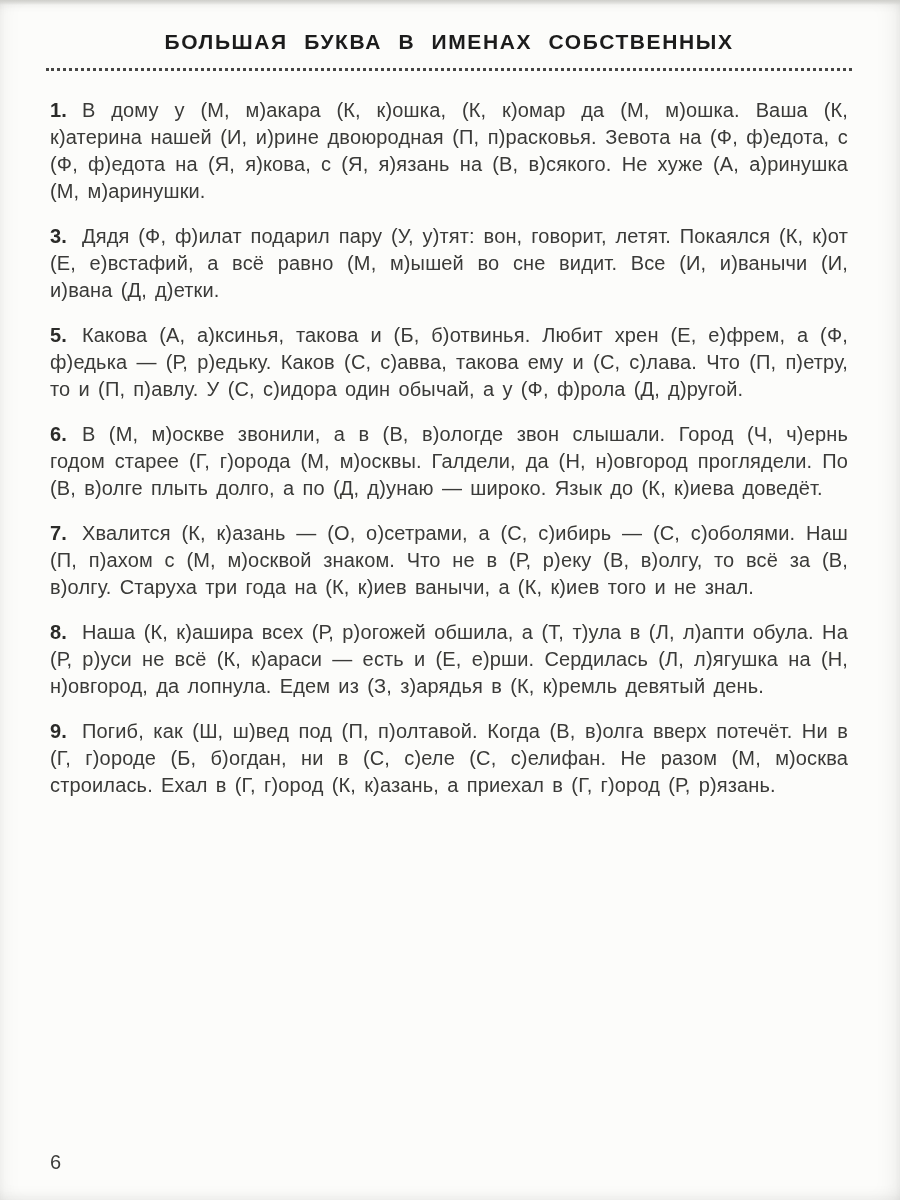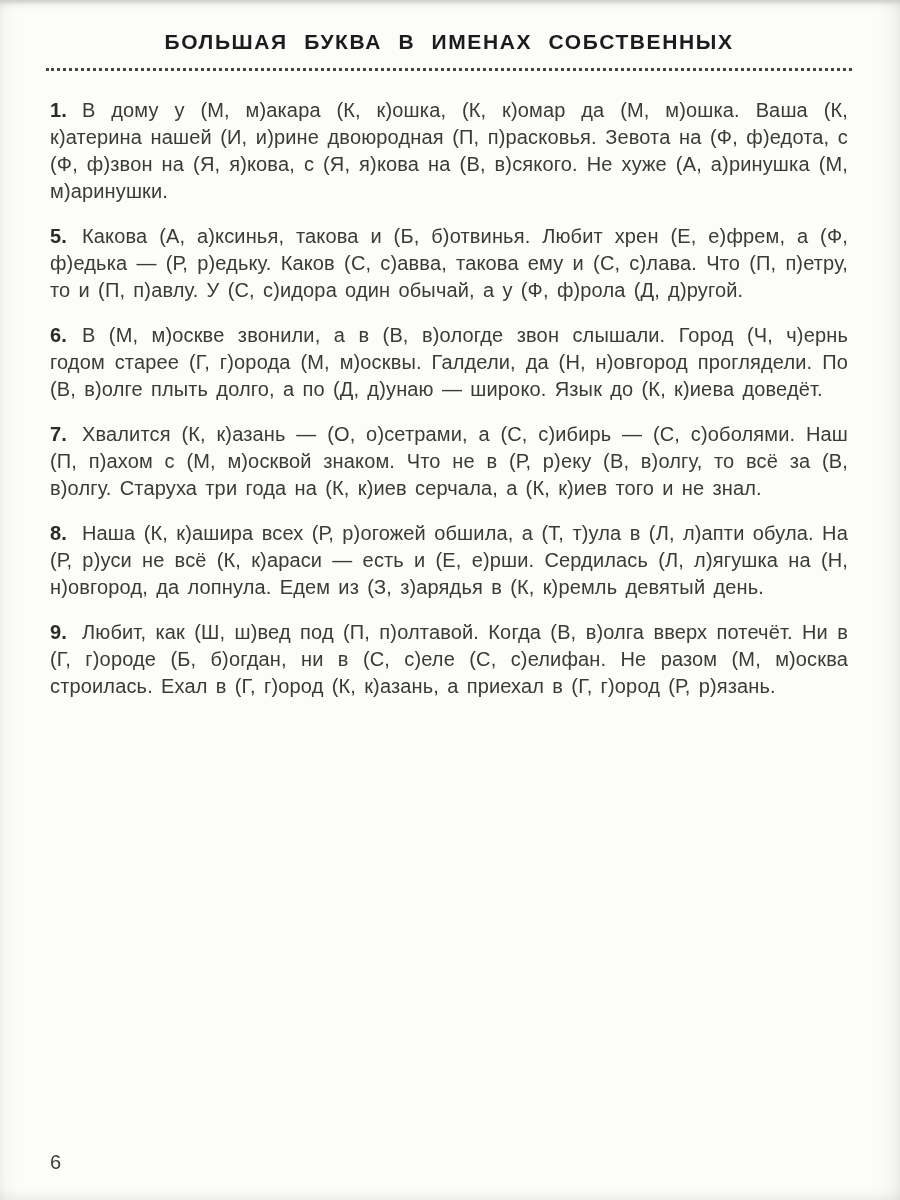--- a/index.html
+++ b/index.html
@@ -82,44 +82,47 @@
 
 <div class="scan">
   <div class="page">
 
     <h1 class="title">БОЛЬШАЯ БУКВА В ИМЕНАХ СОБСТВЕННЫХ</h1>
     <div class="dotted"></div>
 
     <div class="content">
 
       <p class="ex">
-        <span class="num">1.</span><span>В дому у (М, м)акара (К, к)ошка, (К, к)омар да (М, м)ошка. Ваша (К, к)атерина нашей (И, и)рине двоюродная (П, п)расковья. Зевота на (Ф, ф)едота, с (Ф, ф)звон на (Я, я)кова, с (Я, я)кова на (В, в)сякого. Не хуже (А, а)ринушка (М, м)аринушки.</span>
+        <span class="num">1.</span><span>В дому у (М, м)акара (К, к)ошка, (К, к)омар да (М, м)ошка. Ваша (К, к)атерина нашей (И, и)рине двоюродная (П, п)расковья. Зевота на (Ф, ф)едота, с (Ф, ф)едота на (Я, я)кова, с (Я, я)язань на (В, в)сякого. Не хуже (А, а)ринушка (М, м)аринушки.</span>
       </p>
 
 
+      <p class="ex">
+        <span class="num">3.</span><span>Дядя (Ф, ф)илат подарил пару (У, у)тят: вон, говорит, летят. Покаялся (К, к)от (Е, е)встафий, а всё равно (М, м)ышей во сне видит. Все (И, и)ванычи (И, и)вана (Д, д)етки.</span>
+      </p>
 
 
       <p class="ex">
         <span class="num">5.</span><span>Какова (А, а)ксинья, такова и (Б, б)отвинья. Любит хрен (Е, е)фрем, а (Ф, ф)едька — (Р, р)едьку. Каков (С, с)авва, такова ему и (С, с)лава. Что (П, п)етру, то и (П, п)авлу. У (С, с)идора один обычай, а у (Ф, ф)рола (Д, д)ругой.</span>
       </p>
 
       <p class="ex">
         <span class="num">6.</span><span>В (М, м)оскве звонили, а в (В, в)ологде звон слышали. Город (Ч, ч)ернь годом старее (Г, г)орода (М, м)осквы. Галдели, да (Н, н)овгород проглядели. По (В, в)олге плыть долго, а по (Д, д)унаю — широко. Язык до (К, к)иева доведёт.</span>
       </p>
 
       <p class="ex">
-        <span class="num">7.</span><span>Хвалится (К, к)азань — (О, о)сетрами, а (С, с)ибирь — (С, с)оболями. Наш (П, п)ахом с (М, м)осквой знаком. Что не в (Р, р)еку (В, в)олгу, то всё за (В, в)олгу. Старуха три года на (К, к)иев серчала, а (К, к)иев того и не знал.</span>
+        <span class="num">7.</span><span>Хвалится (К, к)азань — (О, о)сетрами, а (С, с)ибирь — (С, с)оболями. Наш (П, п)ахом с (М, м)осквой знаком. Что не в (Р, р)еку (В, в)олгу, то всё за (В, в)олгу. Старуха три года на (К, к)иев ванычи, а (К, к)иев того и не знал.</span>
       </p>
 
       <p class="ex">
         <span class="num">8.</span><span>Наша (К, к)ашира всех (Р, р)огожей обшила, а (Т, т)ула в (Л, л)апти обула. На (Р, р)уси не всё (К, к)араси — есть и (Е, е)рши. Сердилась (Л, л)ягушка на (Н, н)овгород, да лопнула. Едем из (З, з)арядья в (К, к)ремль девятый день.</span>
       </p>
 
       <p class="ex">
-        <span class="num">9.</span><span>Любит, как (Ш, ш)вед под (П, п)олтавой. Когда (В, в)олга вверх потечёт. Ни в (Г, г)ороде (Б, б)огдан, ни в (С, с)еле (С, с)елифан. Не разом (М, м)осква строилась. Ехал в (Г, г)ород (К, к)азань, а приехал в (Г, г)ород (Р, р)язань.</span>
+        <span class="num">9.</span><span>Погиб, как (Ш, ш)вед под (П, п)олтавой. Когда (В, в)олга вверх потечёт. Ни в (Г, г)ороде (Б, б)огдан, ни в (С, с)еле (С, с)елифан. Не разом (М, м)осква строилась. Ехал в (Г, г)ород (К, к)азань, а приехал в (Г, г)ород (Р, р)язань.</span>
       </p>
 
     </div>
 
     <div class="pagenum">6</div>
 
   </div>
 </div>
 
 </body></html>

